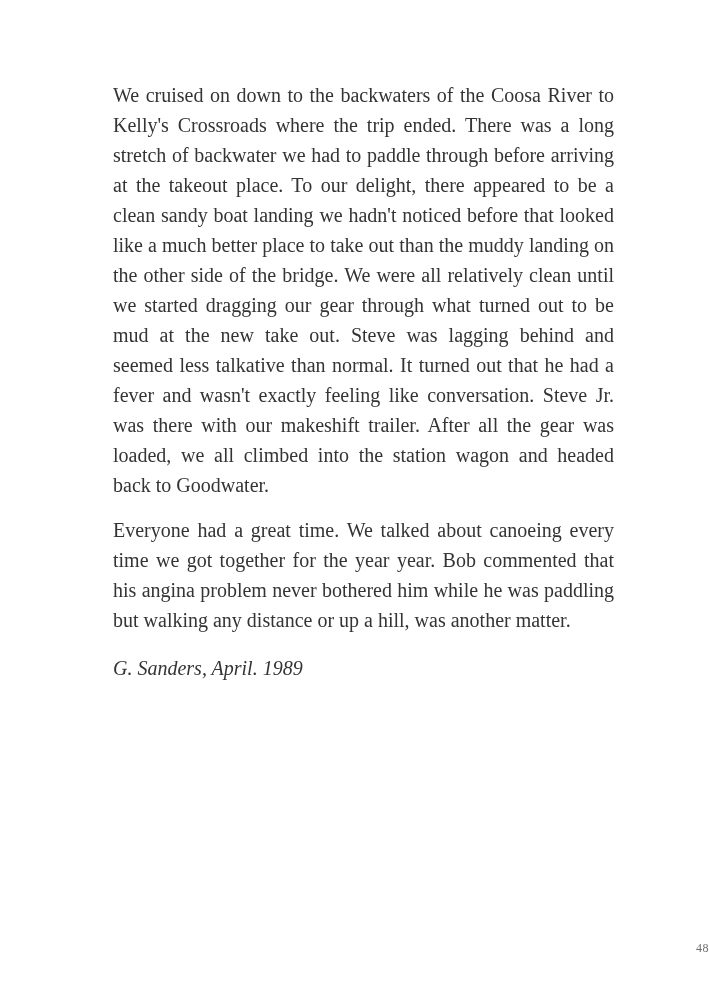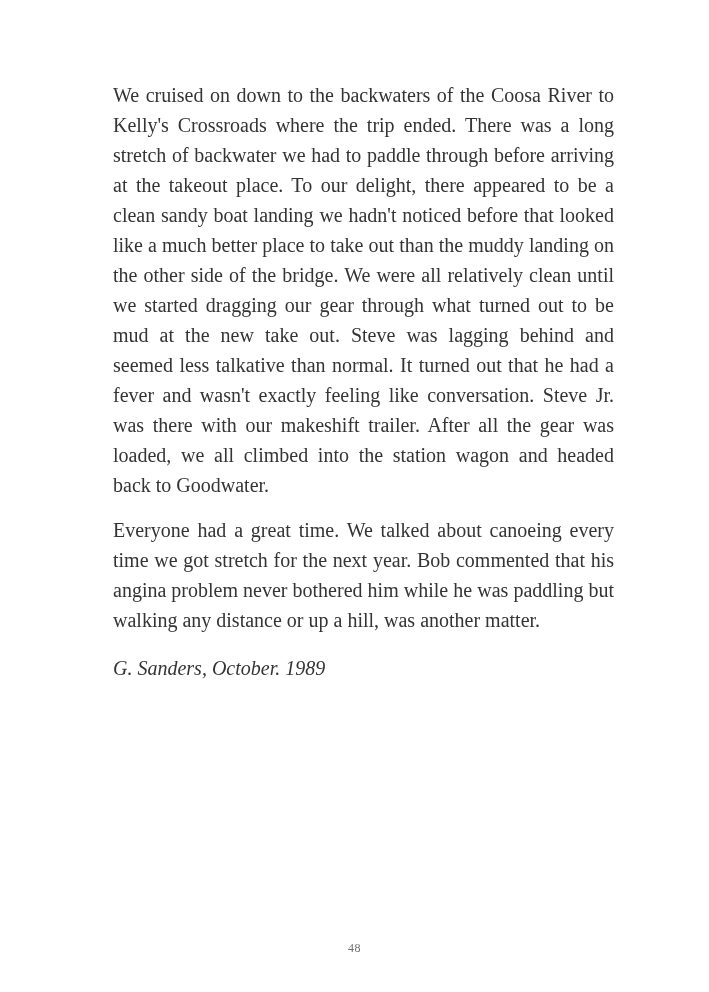--- a/index.html
+++ b/index.html
@@ -33,33 +33,33 @@
   .content p.signature {
     font-style: italic;
     text-align: left;
     margin-top: 18px;
   }
   .footer {
     position: absolute;
     bottom: 36px;
     left: 0;
     width: 100%;
-    text-align: center;
+    text-align: right;
   }
   .footer .page-number {
     font-size: 12px;
     color: #6e6e6e;
     letter-spacing: 0.5px;
   }
 </style>
 </head>
 <body>
 
 <div class="page">
   <div class="content">
     <p>We cruised on down to the backwaters of the Coosa River to Kelly's Crossroads where the trip ended. There was a long stretch of backwater we had to paddle through before arriving at the takeout place. To our delight, there appeared to be a clean sandy boat landing we hadn't noticed before that looked like a much better place to take out than the muddy landing on the other side of the bridge. We were all relatively clean until we started dragging our gear through what turned out to be mud at the new take out. Steve was lagging behind and seemed less talkative than normal. It turned out that he had a fever and wasn't exactly feeling like conversation. Steve Jr. was there with our makeshift trailer. After all the gear was loaded, we all climbed into the station wagon and headed back to Goodwater.</p>
-    <p>Everyone had a great time. We talked about canoeing every time we got stretch for the next year. Bob commented that his angina problem never bothered him while he was paddling but walking any distance or up a hill, was another matter.</p>
-    <p class="signature">G. Sanders, October. 1989</p>
+    <p>Everyone had a great time. We talked about canoeing every time we got together for the year year. Bob commented that his angina problem never bothered him while he was paddling but walking any distance or up a hill, was another matter.</p>
+    <p class="signature">G. Sanders, April. 1989</p>
   </div>
   <div class="footer">
     <span class="page-number">48</span>
   </div>
 </div>
 
 </body></html>

